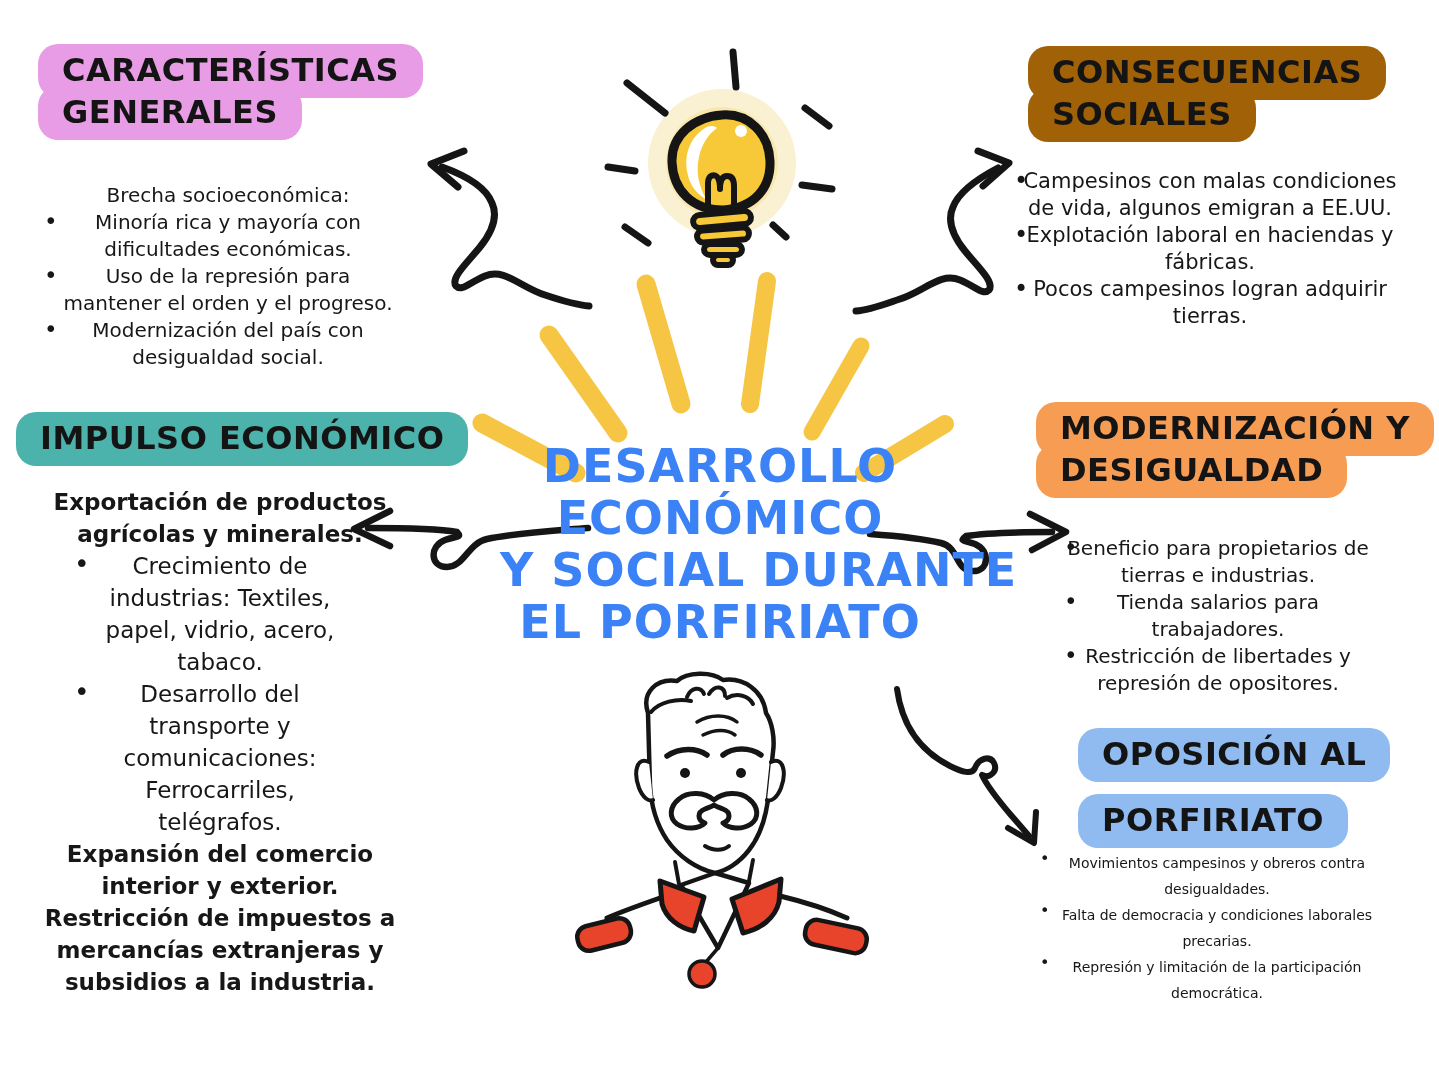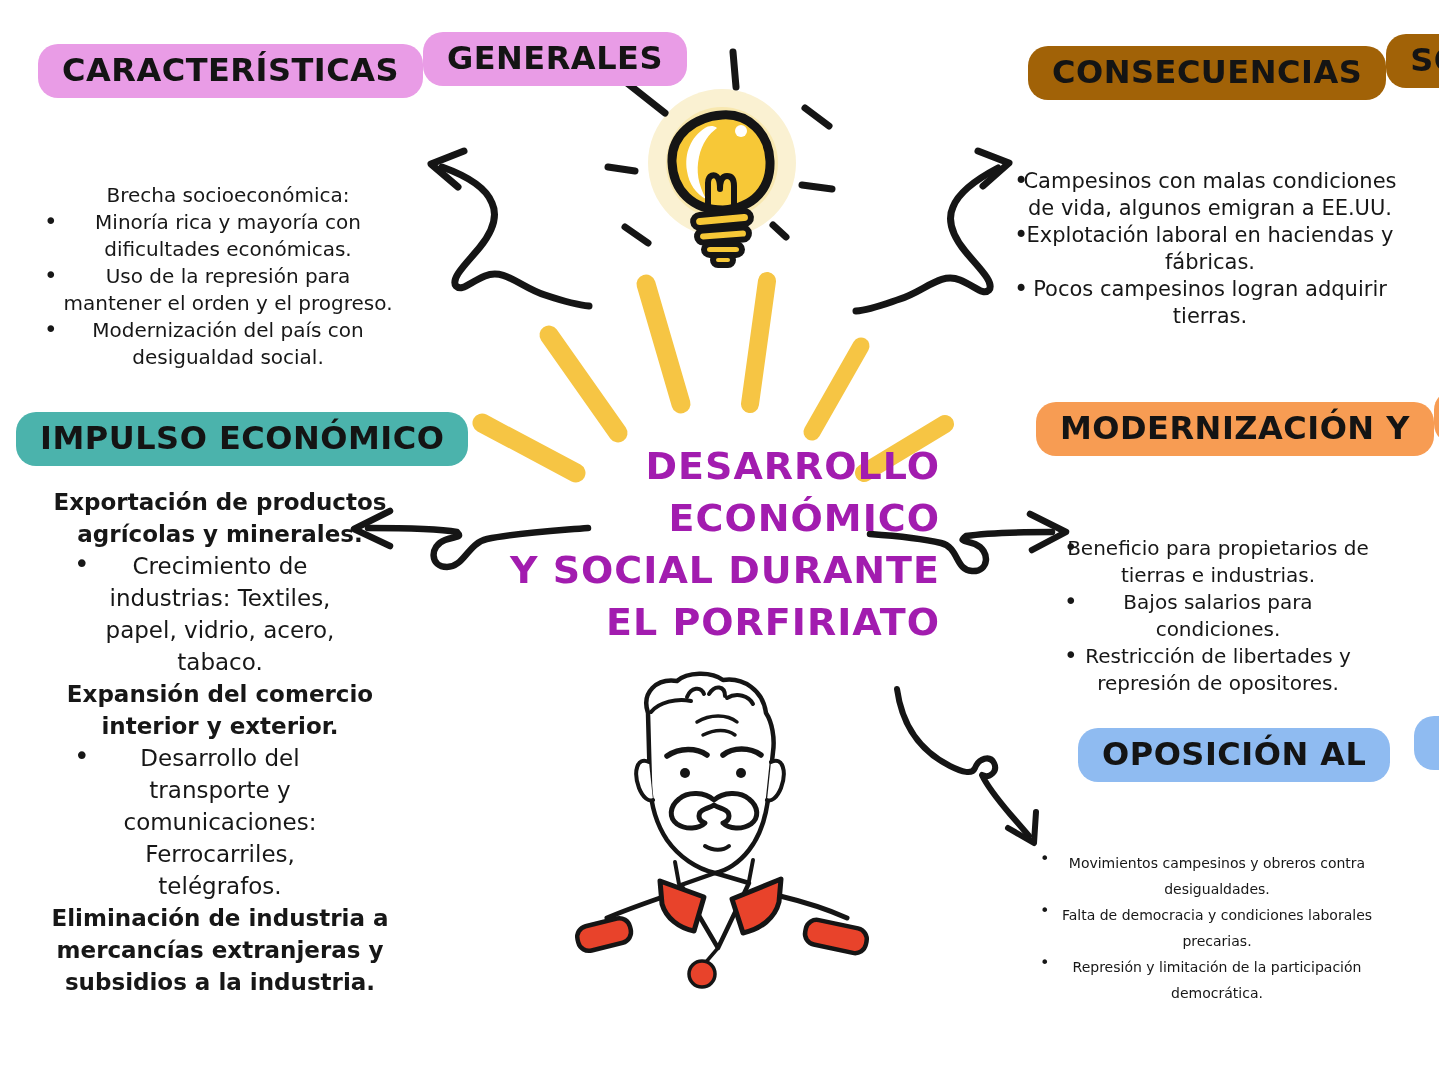--- a/index.html
+++ b/index.html
@@ -1,21 +1,21 @@
 <!DOCTYPE html>
 <html><head>
 <meta charset="utf-8">
 <style>
   html,body{margin:0;padding:0;background:#ffffff;}
   .canvas{
     position:relative;width:1439px;height:1080px;background:#ffffff;overflow:hidden;
     font-family:"DejaVu Sans","Liberation Sans",sans-serif;color:#171717;
   }
   
-  .badge{position:absolute;display:flex;flex-direction:row;align-items:flex-start;z-index:3;}
+  .badge{position:absolute;display:flex;flex-direction:column;align-items:flex-start;z-index:3;}
   .badge .line{
     display:inline-block;padding:9px 24px;border-radius:20px;
     font-weight:bold;font-size:32px;line-height:1.12;letter-spacing:.5px;white-space:nowrap;color:#141414;
   }
   .badge .line + .line{margin-top:-12px;}
   .badge-pink  .line{background:#E99CE6;}
   .badge-teal  .line{background:#4BB3AC;}
   .badge-coral .line{background:#a16207;}
   .badge-orange.badge .line{background:#F79C53;}
   .badge-blue  .line{background:#8FBBF1;}
@@ -37,21 +37,21 @@
   .sec-con .item{max-width:382px;}
   .sec-mod{left:1038px;top:535px;width:360px;font-size:20px;line-height:27px;}
   .sec-mod .item{max-width:302px;}
   .sec-mod .row.bullet::before{left:26px;}
   .sec-opo{left:1012px;top:850px;width:410px;font-size:14px;line-height:26px;}
   .sec-opo .item{max-width:332px;}
   .sec-opo .row.bullet::before{left:28px;}
   
   .center-title{
     position:absolute;left:500px;top:440px;width:440px;z-index:3;
-    text-align:right;font-weight:bold;font-size:38px;line-height:52px;letter-spacing:1px;color:#a21caf;
+    text-align:center;font-weight:bold;font-size:46px;line-height:52px;letter-spacing:1px;color:#3b82f6;
   }
   .center-title div{white-space:nowrap;}
   
   .doodle{position:absolute;z-index:2;}
   svg{display:block;}
 </style>
 </head>
 <body>
 
 <div class="canvas">
@@ -78,28 +78,28 @@
   <div class="badge badge-teal" style="left:16px;top:412px;width:410px;">
     <span class="line">IMPULSO ECONÓMICO</span>
   </div>
   <div class="txt sec-imp">
     <div class="row">
         <div class="item bold">Exportación de productos agrícolas y minerales.</div>
       </div>
     <div class="row bullet">
         <div class="item">Crecimiento de industrias: Textiles, papel, vidrio, acero, tabaco.</div>
       </div>
+    <div class="row bullet">
+        <div class="item">Desarrollo del transporte y comunicaciones: Ferrocarriles, telégrafos.</div>
+      </div>
     <div class="row">
         <div class="item bold">Expansión del comercio interior y exterior.</div>
       </div>
-    <div class="row bullet">
-        <div class="item">Desarrollo del transporte y comunicaciones: Ferrocarriles, telégrafos.</div>
-      </div>
-    <div class="row">
-        <div class="item bold">Eliminación de industria a mercancías extranjeras y subsidios a la industria.</div>
+    <div class="row">
+        <div class="item bold">Restricción de impuestos a mercancías extranjeras y subsidios a la industria.</div>
       </div>
   </div>
 
   <div class="badge badge-coral" style="left:1028px;top:46px;width:348px;">
     <span class="line">CONSECUENCIAS</span>
     <span class="line">SOCIALES</span>
   </div>
   <div class="txt sec-con">
     <div class="row bullet">
         <div class="item">Campesinos con malas condiciones de vida, algunos emigran a EE.UU.</div>
@@ -114,21 +114,21 @@
 
   <div class="badge badge-orange" style="left:1036px;top:402px;width:360px;">
     <span class="line">MODERNIZACIÓN Y</span>
     <span class="line">DESIGUALDAD</span>
   </div>
   <div class="txt sec-mod">
     <div class="row bullet">
         <div class="item">Beneficio para propietarios de tierras e industrias.</div>
       </div>
     <div class="row bullet">
-        <div class="item">Bajos salarios para condiciones.</div>
+        <div class="item">Tienda salarios para trabajadores.</div>
       </div>
     <div class="row bullet">
         <div class="item">Restricción de libertades y represión de opositores.</div>
       </div>
   </div>
 
   <div class="badge badge-blue" style="left:1078px;top:728px;width:280px;gap:24px;">
     <span class="line">OPOSICIÓN AL</span>
     <span class="line">PORFIRIATO</span>
   </div>

